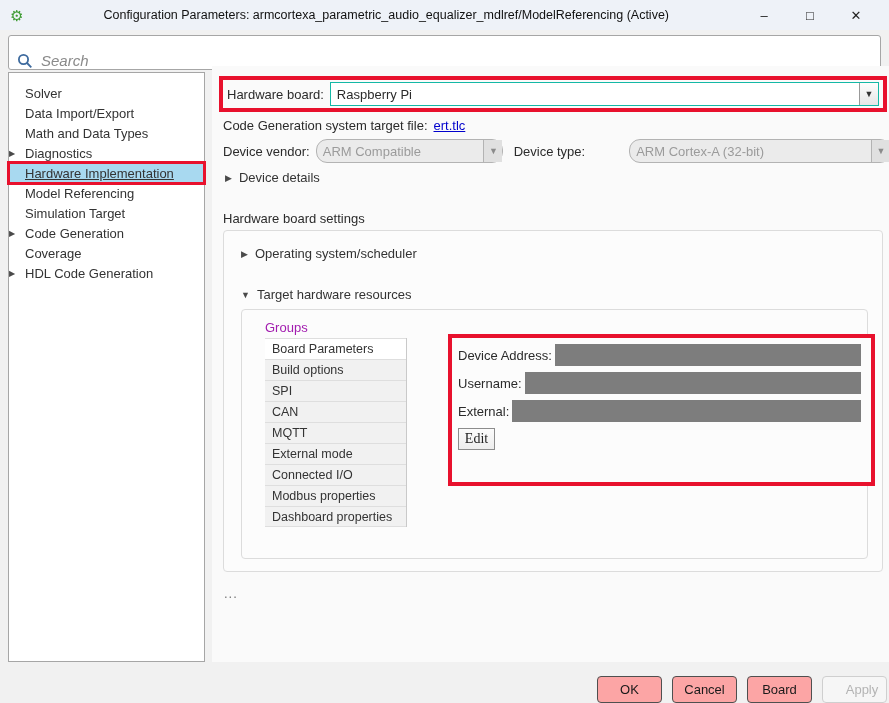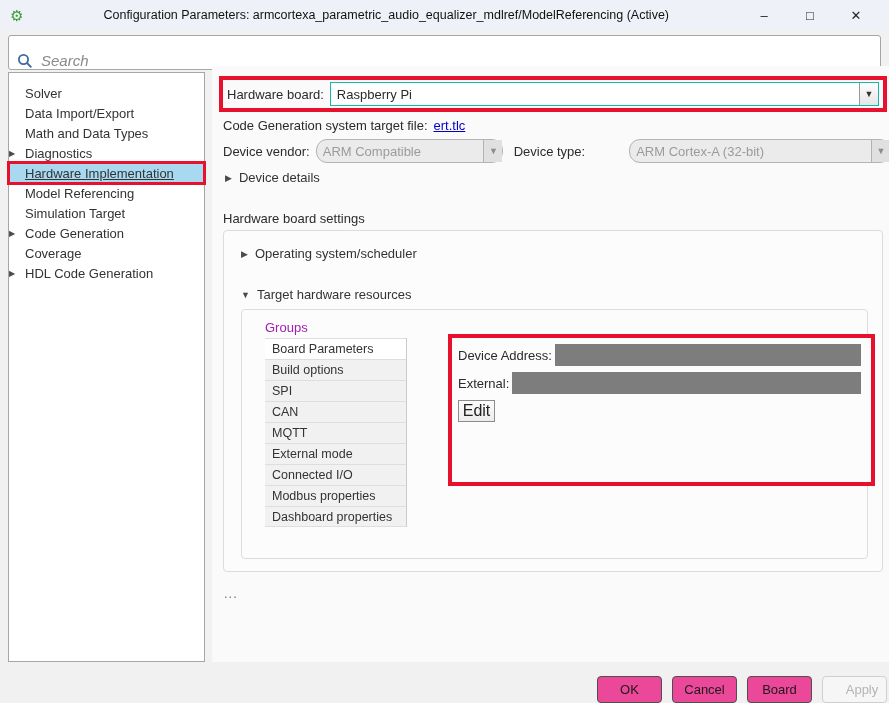--- a/index.html
+++ b/index.html
@@ -108,34 +108,34 @@
   .group-item:last-child { border-bottom:1px solid #dedede; }
   .group-item.selected { background:#fff; }
   .fields-box {
     position:absolute; left:170px; top:24px; width:427px; height:152px;
     background:#fcfcfc; padding:6px 10px 0 6px;margin-left:36px;
   }
   .field-row { display:flex; align-items:center; height:22px; margin-bottom:6px; }
   .field-row .lbl { white-space:nowrap; margin-right:3px; }
   .redacted { flex:1; height:22px; background:#7d7d7d; }
   .edit-btn {
-    width:37px; height:22px; font-size:16px; color:#222;
+    width:37px; height:22px; font-size:14px; color:#222;
     background:linear-gradient(#fbfbfb,#ededed); border:1px solid #8c8c8c;
-    cursor:pointer; font-family:Liberation Sans, sans-serif;text-align:center;
+    cursor:pointer; font-family:Liberation Serif, serif;text-align:center;
   }
   .ellipsis { position:absolute; left:12px; top:520px; color:#777; letter-spacing:1px; }
   
   .footer {
     position:absolute; left:0; top:664px; width:889px; height:39px;
     background:#f1f1f1; display:flex; justify-content:flex-end;
     align-items:flex-start; gap:10px; padding:12px 2px 0 0;
   }
   .f-btn {
     width:65px; height:27px; border:1px solid #4f4f4f; border-radius:4px;
-    background:#ec4899; font-size:13px; color:#1a1a1a; cursor:pointer;
+    background:#fca5a5; font-size:13px; color:#1a1a1a; cursor:pointer;
     font-family:"Liberation Sans",sans-serif;
   }
   .f-btn.disabled { border-color:#cfcfcf; color:#b4b4b4; background:#f6f6f6; cursor:default;padding-left:15px; }
 </style>
 </head>
 <body>
 
 <div class="titlebar">
   <span class="app-icon">⚙</span>
   <span class="title-text">Configuration Parameters: armcortexa_parametric_audio_equalizer_mdlref/ModelReferencing (Active)</span>
@@ -258,20 +258,24 @@
         <li class="group-item">Modbus properties</li>
         <li class="group-item">Dashboard properties</li>
       </ul>
 
       <div class="fields-box redbox">
         <div class="field-row">
           <span class="lbl">Device Address:</span>
           <span class="redacted"></span>
         </div>
         <div class="field-row">
+          <span class="lbl">Username:</span>
+          <span class="redacted"></span>
+        </div>
+        <div class="field-row">
           <span class="lbl">External:</span>
           <span class="redacted"></span>
         </div>
         <button class="edit-btn">Edit</button>
       </div>
     </div>
   </div>
 
   <div class="ellipsis">...</div>
 </div>

